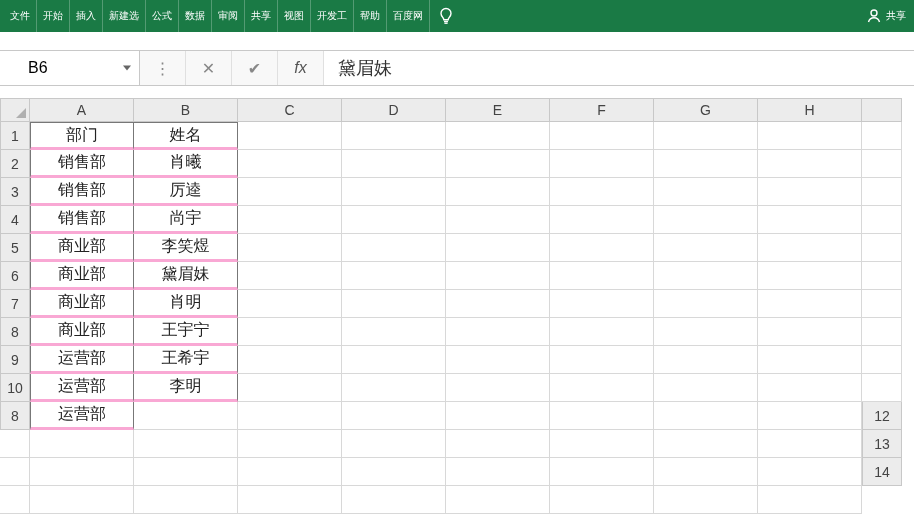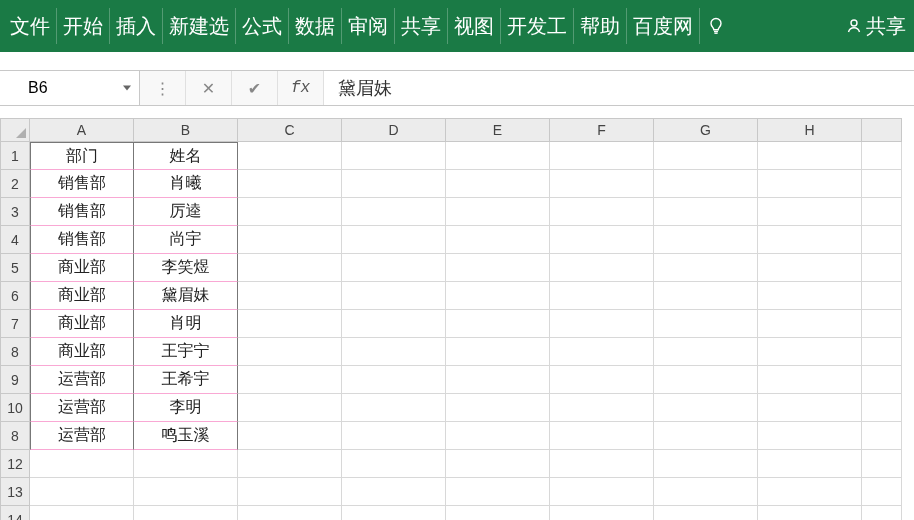--- a/index.html
+++ b/index.html
@@ -2,25 +2,25 @@
 <html><head>
 <meta charset="utf-8">
 <style>
   * { box-sizing: border-box; margin: 0; padding: 0; font-family: "Microsoft YaHei", Arial, sans-serif; }
   body { width: 914px; height: 520px; overflow: hidden; background: #fff; font-size: 14px; }
 
   
   .ribbon {
     background: #1a7a45;
     color: #fff;
-    height: 52px;
+    height: 32px;
     display: flex;
     align-items: center;
     padding: 0 4px;
-    font-size: 20px;
+    font-size: 10px;
   }
   .ribbon .menu-item {
     padding: 0 6px;
     height: 36px;
     display: flex;
     align-items: center;
     border-right: 1px solid rgba(255,255,255,0.25);
     cursor: pointer;
     white-space: nowrap;
   }
@@ -56,21 +56,21 @@
     width: 0; height: 0; border-left: 4px solid transparent; border-right: 4px solid transparent; border-top: 5px solid #666;
   }
   .fb-btn {
     width: 46px;
     display: flex; align-items:center; justify-content:center;
     color: #888;
     font-size: 16px;
     cursor: pointer;
     border-right: 1px solid #e0e0e0;
   }
-  .fb-btn.fx { font-style: italic; font-family: Liberation Mono, monospace; color:#555; }
+  .fb-btn.fx { font-style: italic; font-family: Liberation Sans, sans-serif; color:#555; }
   .formula-input {
     flex: 1;
     display: flex;
     align-items: center;
     padding-left: 14px;
     background: #fff;
     font-size: 18px;
     color: #333;
   }
 
@@ -110,21 +110,21 @@
     border-right: 1px solid #d8d8d8;
     border-bottom: 1px solid #d8d8d8;
     height: 28px;
     display:flex; align-items:center; justify-content:center;
     font-size: 16px;
     color:#222;
     background:#fff;
   }
   .cell.data-region {
     border-right: 1px solid #777;
-    border-bottom: 1px solid #f9a8d4;
+    border-bottom: 3px solid #f9a8d4;
   }
   .data-top { border-top: 1px solid #777; }
   .data-left { border-left: 1px solid #777; }
 
   .bulb-icon svg, .person-icon svg { display:block; }
 </style>
 </head>
 <body>
 
 <div class="ribbon">
@@ -283,21 +283,20 @@
     <div class="cell data-region">李明</div>
     <div class="cell"></div>
     <div class="cell"></div>
     <div class="cell"></div>
     <div class="cell"></div>
     <div class="cell"></div>
     <div class="cell"></div>
     <div class="cell"></div>
     <div class="row-hdr">8</div>
     <div class="cell data-region data-left">运营部</div>
-    <div class="cell data-region">鸣玉溪</div>
     <div class="cell"></div>
     <div class="cell"></div>
     <div class="cell"></div>
     <div class="cell"></div>
     <div class="cell"></div>
     <div class="cell"></div>
     <div class="cell"></div>
     <div class="row-hdr">12</div>
     <div class="cell"></div>
     <div class="cell"></div>

